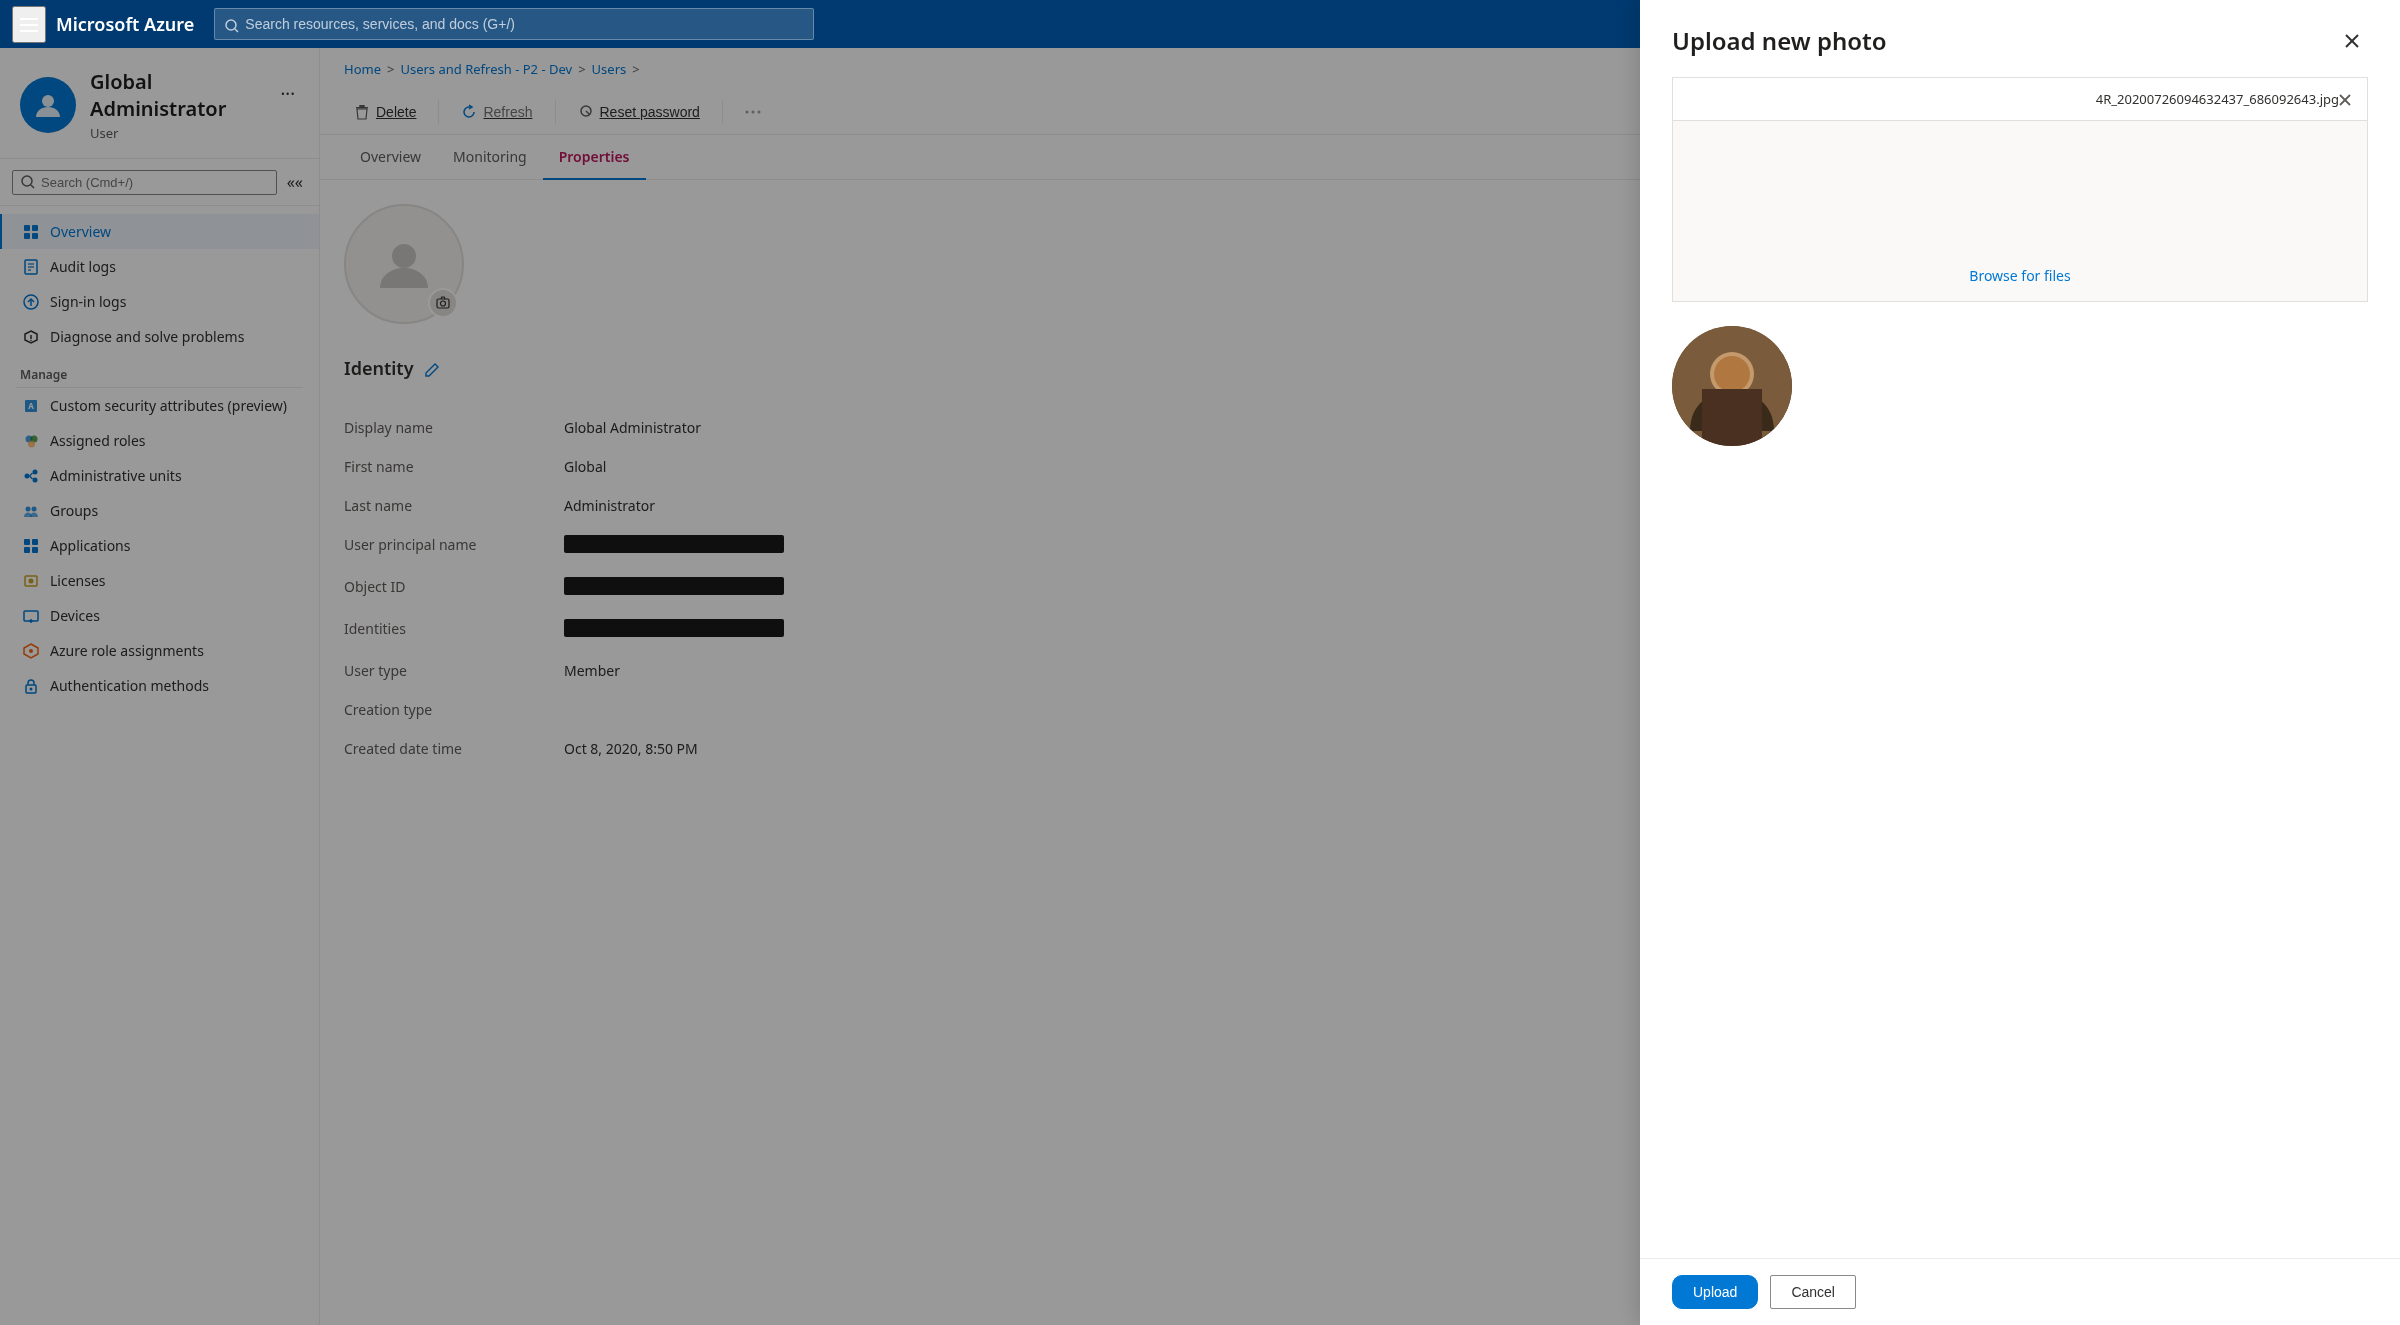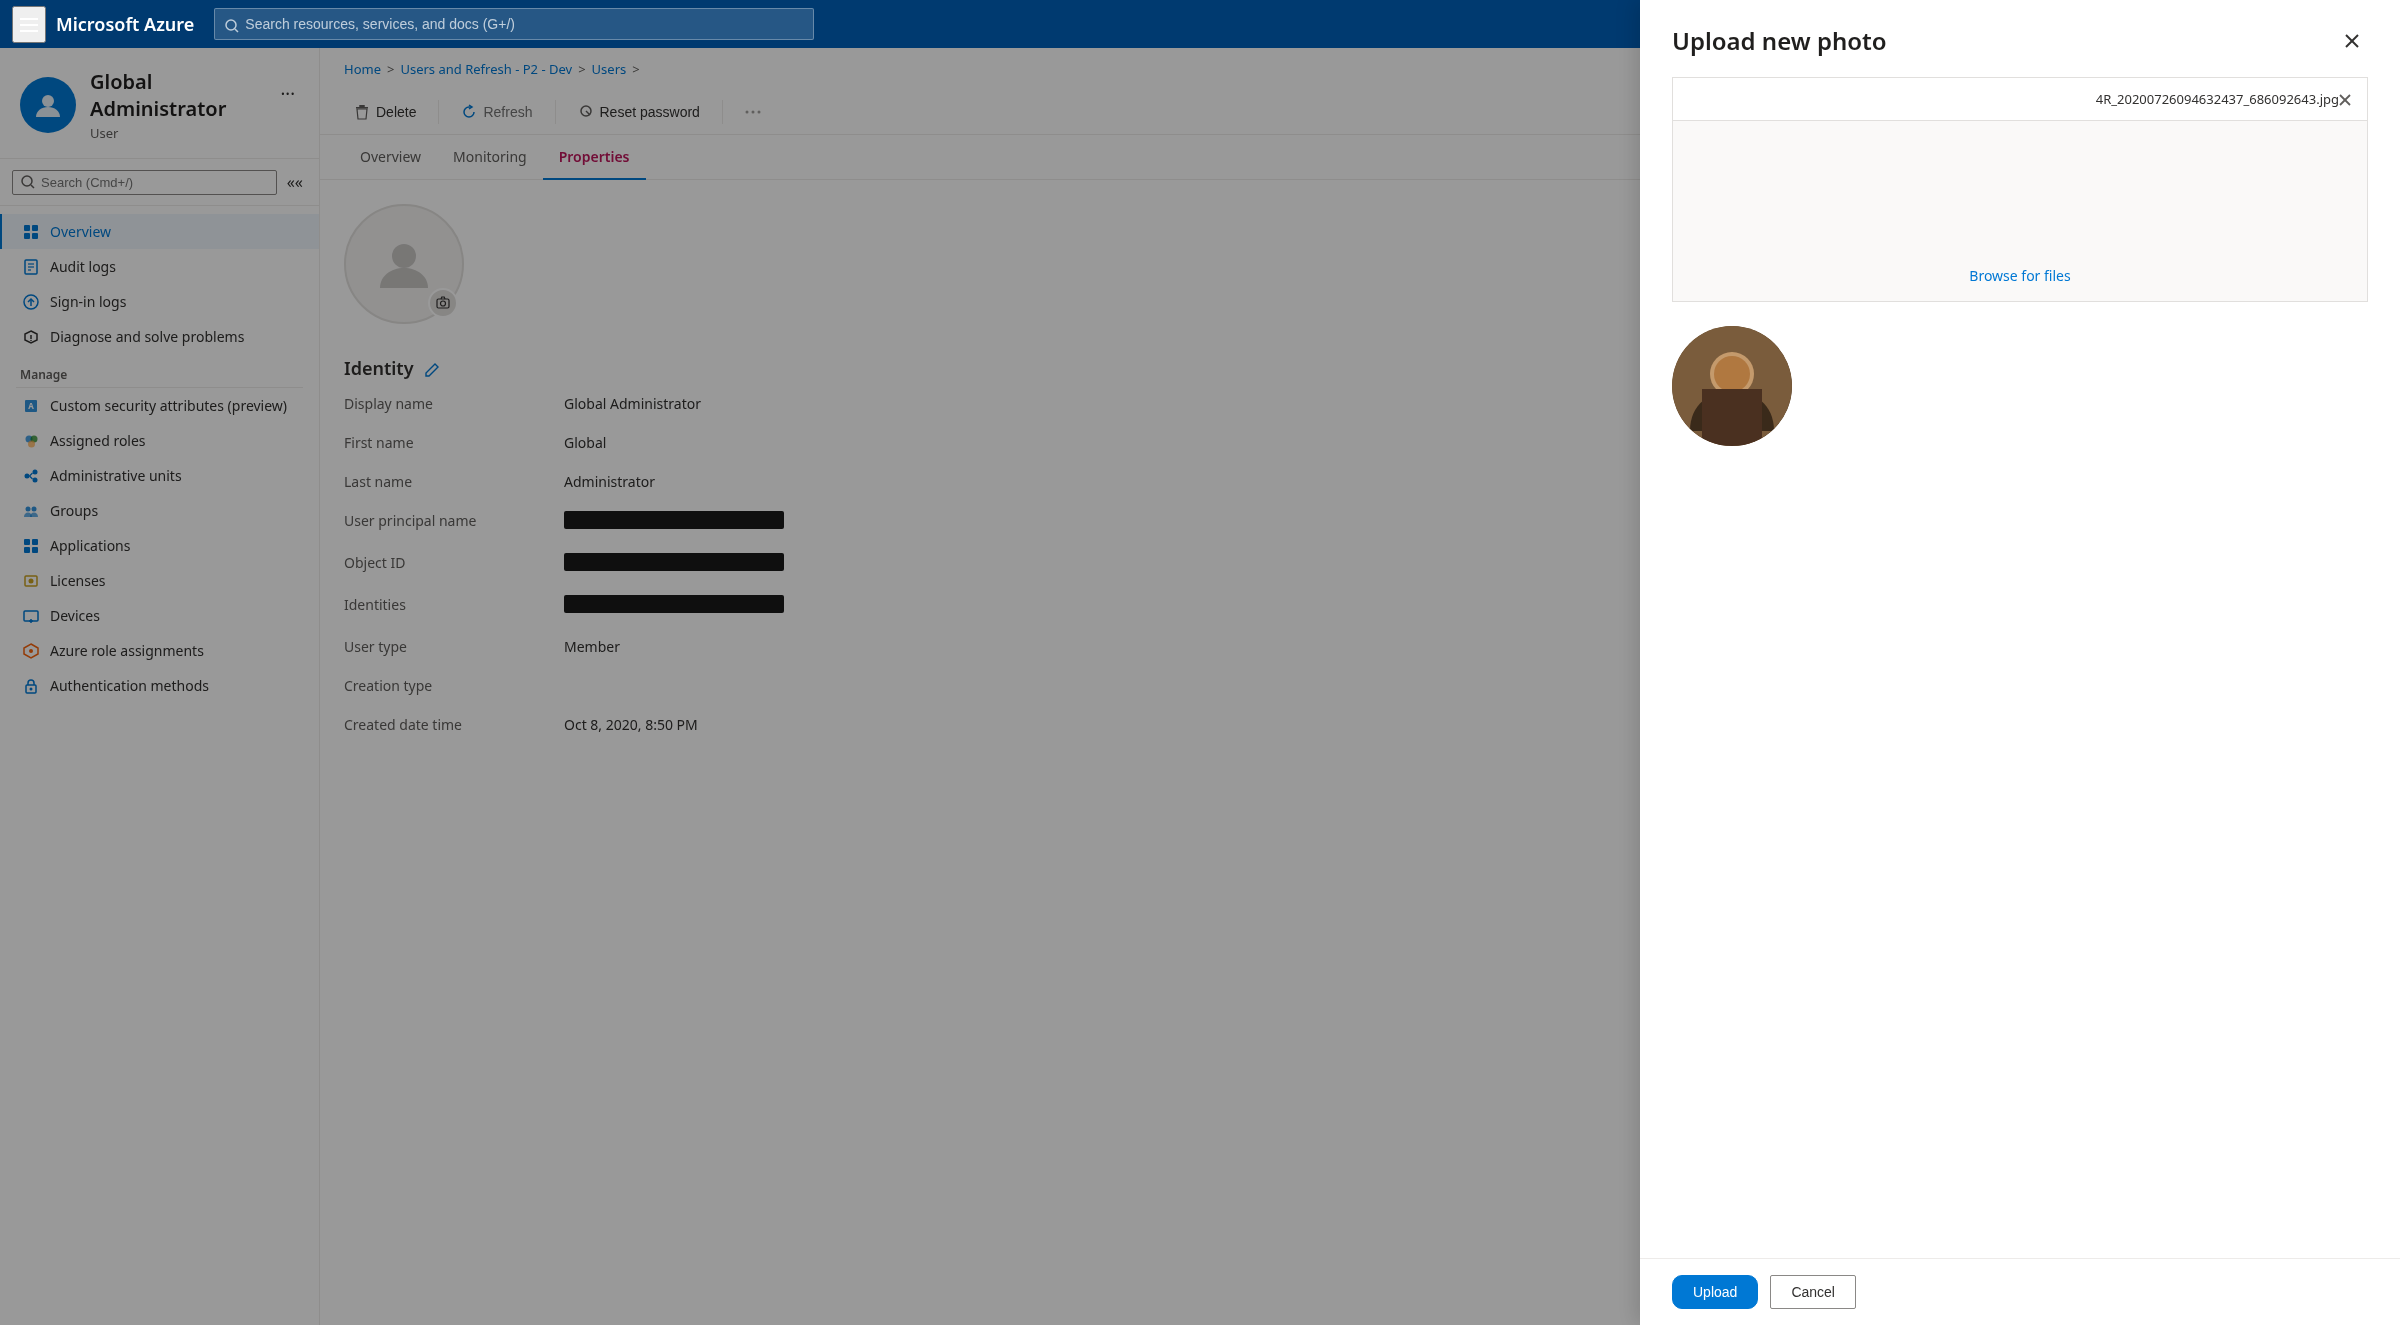--- a/index.html
+++ b/index.html
@@ -46,37 +46,37 @@
     .content-area { flex: 1; overflow-y: auto; background: white; }
 
     
     .breadcrumb { display: flex; align-items: center; gap: 6px; padding: 12px 24px; font-size: 13px; color: #0078d4; }
     .breadcrumb-sep { color: #605e5c; }
     .breadcrumb-item { cursor: pointer; color: #0078d4; }
     .breadcrumb-current { color: #0078d4; }
 
     
     .content-toolbar { display: flex; align-items: center; gap: 8px; padding: 8px 24px; border-bottom: 1px solid #edebe9; }
-    .toolbar-btn { display: flex; align-items: center; gap: 6px; padding: 6px 10px; border: none; background: none; cursor: pointer; color: #323130; font-size: 14px; border-radius: 2px; }
+    .toolbar-btn { display: flex; align-items: center; gap: 6px; padding: 6px 10px; border: none; background: none; cursor: pointer; color: #323130; font-size: 14px; border-radius: 2px; text-decoration: underline; }
     .toolbar-btn.disabled { color: #a19f9d; cursor: default; }
     .toolbar-sep { width: 1px; height: 24px; background: #edebe9; margin: 0 4px; }
 
     
     .content-tabs { display: flex; border-bottom: 1px solid #edebe9; padding: 0 24px; }
     .tab-item { padding: 12px 16px; cursor: pointer; font-size: 14px; color: #605e5c; border-bottom: 2px solid transparent; margin-bottom: -1px; }
     .tab-item.active { color: #be185d; border-bottom-color: #0078d4; font-weight: 600; }
 
     
     .properties-content { padding: 24px; }
     .photo-section { display: flex; align-items: center; margin-bottom: 32px; }
     .photo-circle { width: 120px; height: 120px; border-radius: 50%; background: #f3f2f1; border: 2px solid #e1dfdd; position: relative; display: flex; align-items: center; justify-content: center; }
     .photo-camera-btn { position: absolute; bottom: 4px; right: 4px; width: 30px; height: 30px; border-radius: 50%; background: #e1dfdd; border: 2px solid white; display: flex; align-items: center; justify-content: center; cursor: pointer; }
 
     
-    .identity-header { display: flex; align-items: center; gap: 10px; margin-bottom: 4px; }
+    .identity-header { display: flex; align-items: center; gap: 10px; margin-bottom: 28px; }
     .identity-title { font-size: 18px; font-weight: 600; }
     .edit-icon-btn { color: #0078d4; cursor: pointer; font-size: 16px; }
 
     .properties-table { display: grid; grid-template-columns: 220px 1fr; gap: 0; }
     .prop-label { padding: 10px 0; color: #605e5c; font-size: 14px; }
     .prop-value { padding: 10px 0; font-size: 14px; color: #323130; }
     .prop-redacted { background: #1a1a1a; height: 18px; width: 220px; display: inline-block; border-radius: 2px; }
 
     
     .overlay { position: fixed; top: 48px; left: 0; right: 0; bottom: 0; background: rgba(0,0,0,0.4); z-index: 200; }

